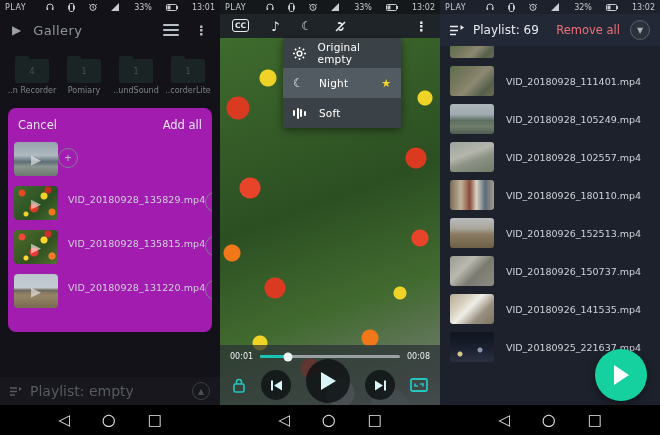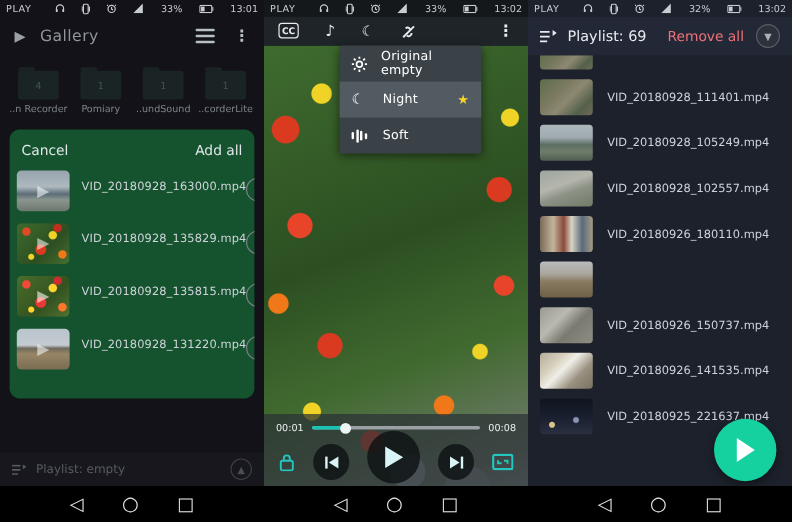--- a/index.html
+++ b/index.html
@@ -34,34 +34,34 @@
   .kebab { color:#b9bfc6; font-size:13px; font-weight:bold; letter-spacing:0; line-height:1; }
 
   .folders { position:absolute; top:55px; left:0; right:0; height:50px; display:flex; justify-content:space-around; padding:0 6px; }
   .folder { width:50px; text-align:center; }
   .folder-shape { position:relative; width:34px; height:24px; margin:4px auto 3px; background:#1b2424; border-radius:2px;
     display:flex; align-items:center; justify-content:center; }
   .folder-shape::before { content:""; position:absolute; top:-3px; left:0; width:14px; height:3px; background:#1b2424; border-radius:2px 2px 0 0; }
   .folder-count { color:#45544f; font-size:8px; }
   .folder-label { color:#7d838a; font-size:8px; white-space:nowrap; }
 
-  .panel { position:absolute; top:108px; left:8px; right:8px; height:224px; background:#14532d; border-radius:8px; overflow:hidden; }
+  .panel { position:absolute; top:108px; left:8px; right:8px; height:224px; background:#a21caf; border-radius:8px; overflow:hidden; }
   .panel-head { display:flex; justify-content:space-between; align-items:center; padding:10px 10px 6px 10px; }
   .panel-head .ph-btn { color:#e3e6eb; font-size:11.5px; background:none; border:none; font-family:inherit; }
   .g-row { display:flex; align-items:flex-start; padding:4px 8px 6px 6px; }
   .thumb { position:relative; width:44px; height:34px; border-radius:4px; overflow:hidden; flex:none; }
   .thumb-play { position:absolute; inset:0; display:flex; align-items:center; justify-content:center;
     color:rgba(255,255,255,.55); font-size:13px; }
   .g-name { color:#ced2d9; font-size:9.5px; margin:8px 0 0 10px; flex:1; letter-spacing:.1px; white-space:nowrap; }
   .add-btn { width:20px; height:20px; margin-top:6px; border-radius:50%; border:1px solid #7c828b; background:transparent;
     color:#b9bec6; font-size:12px; line-height:17px; text-align:center; flex:none; padding:0; }
 
   .playlistbar { position:absolute; left:0; right:0; bottom:30px; height:28px; background:#17171d;
     display:flex; align-items:center; padding:0 10px; }
-  .playlistbar .pl-txt { color:#565b62; font-size:10px; margin-left:8px; }
+  .playlistbar .pl-txt { color:#565b62; font-size:14px; margin-left:8px; }
   .dim-ico { color:#565b62; }
   .circle-btn { margin-left:auto; width:18px; height:18px; border-radius:50%; border:1px solid #3a3f46;
     color:#4a4f57; font-size:8px; display:flex; align-items:center; justify-content:center; background:transparent; }
 
   
   .t-harbor { background:linear-gradient(180deg,#97a4ad 0%,#aeb8bf 40%,#5c6d77 58%,#8b958f 72%,#6d7870 100%); }
   .t-flowers1, .t-flowers2 {
     background:
       radial-gradient(circle 4px at 8px 7px,#e04a22 0 3px,transparent 4px),
       radial-gradient(circle 4px at 30px 10px,#f0d327 0 3px,transparent 4px),
@@ -244,21 +244,20 @@
 
     <div class="panel">
       <div class="panel-head">
         <button class="ph-btn">Cancel</button>
         <button class="ph-btn">Add all</button>
       </div>
       <div class="g-row">
         <div class="thumb t-harbor">
             <span class="thumb-play">▶</span>
           </div>
-        <div class="g-name">VID_20180928_163000.mp4</div>
         <button class="add-btn">+</button>
       </div>
       <div class="g-row">
         <div class="thumb t-flowers1">
             <span class="thumb-play">▶</span>
           </div>
         <div class="g-name">VID_20180928_135829.mp4</div>
         <button class="add-btn">+</button>
       </div>
       <div class="g-row">
@@ -483,20 +482,21 @@
       <div class="p-row">
         <div class="p-thumb t-path"></div>
         <div class="p-name">VID_20180928_102557.mp4</div>
       </div>
       <div class="p-row">
         <div class="p-thumb t-street"></div>
         <div class="p-name">VID_20180926_180110.mp4</div>
       </div>
       <div class="p-row">
         <div class="p-thumb t-cliff"></div>
+        <div class="p-name">VID_20180926_152513.mp4</div>
       </div>
       <div class="p-row">
         <div class="p-thumb t-stones"></div>
         <div class="p-name">VID_20180926_150737.mp4</div>
       </div>
       <div class="p-row">
         <div class="p-thumb t-wall"></div>
         <div class="p-name">VID_20180926_141535.mp4</div>
       </div>
       <div class="p-row">

